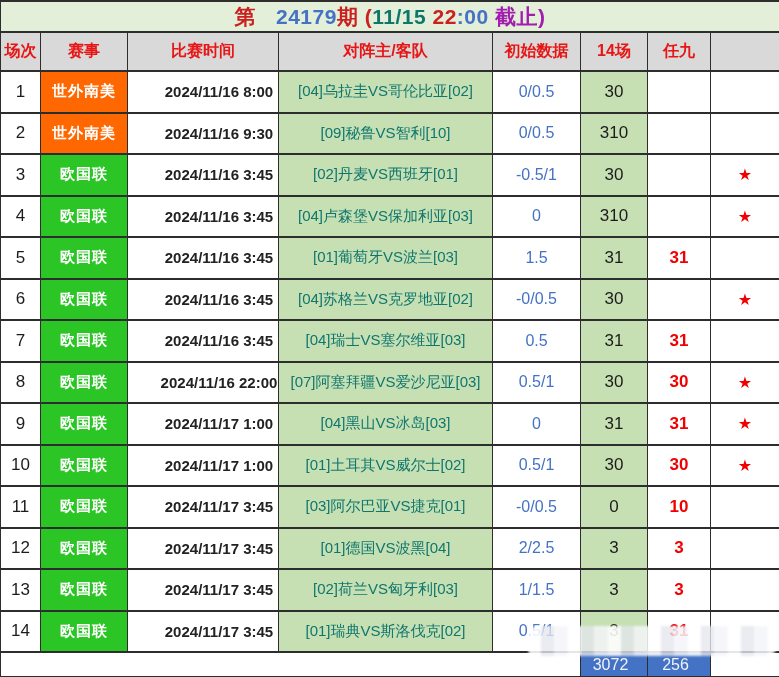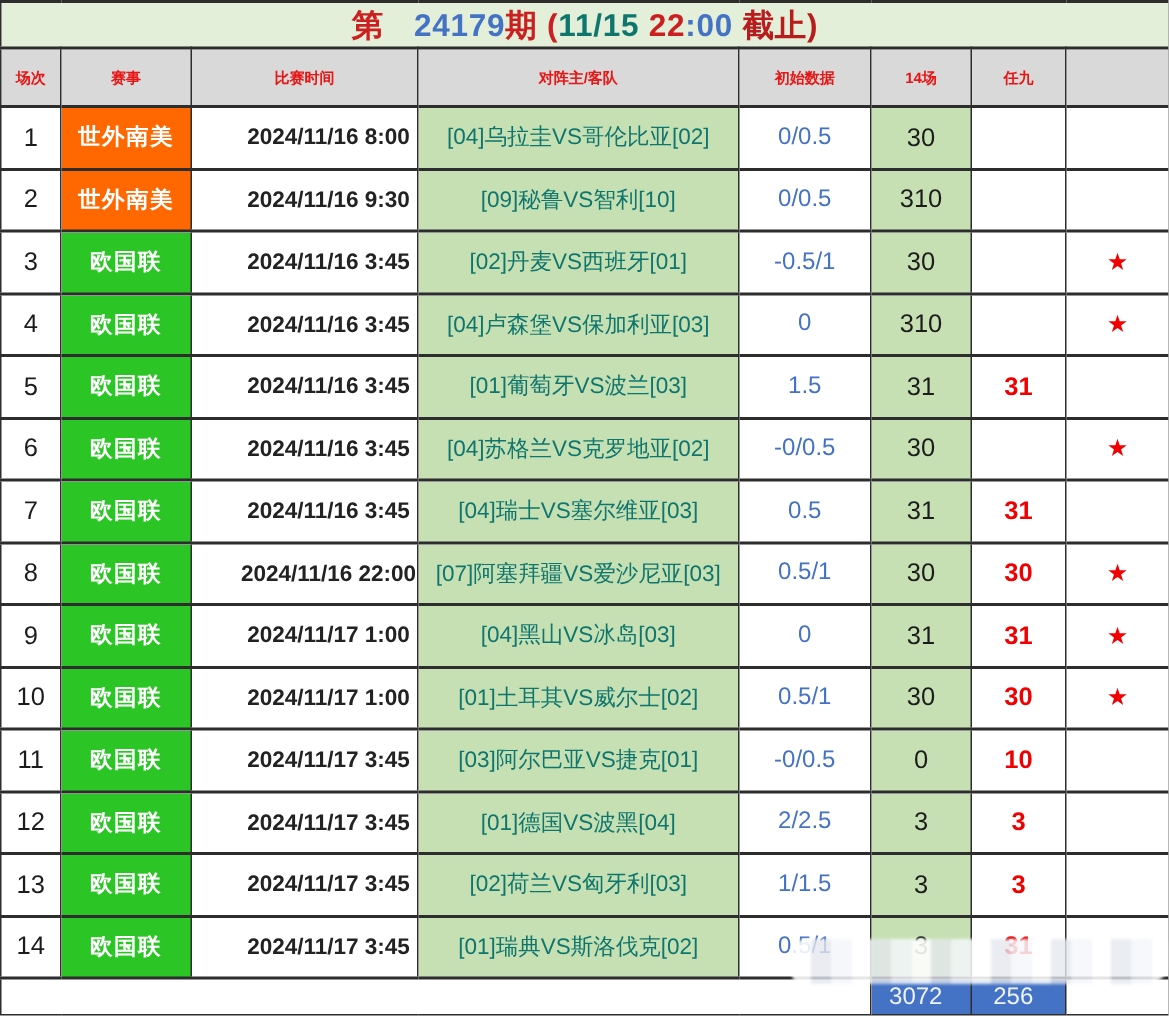--- a/index.html
+++ b/index.html
@@ -39,21 +39,21 @@
     font-size: 21px;
     font-weight: bold;
     letter-spacing: 0.5px;
   }
 
   
   tr.header-row th {
     height: 39px;
     background: #d9d9d9;
     color: #e81515;
-    font-size: 10px;
+    font-size: 16px;
     font-weight: bold;
   }
 
   
   tbody td { height: 41.5px; font-size: 16px; color: #1c1c1c; background: #ffffff; }
 
   td.cell-no { font-size: 17px; }
 
   td.cell-league { color: #ffffff; font-weight: bold; font-size: 15px; letter-spacing: 1px; margin-top: 20px; }
   td.cell-league.orange { background: #ff6700; }
@@ -110,21 +110,21 @@
         <col style="width:151px">
         <col style="width:214px">
       <col style="width:88px">
         <col style="width:67px">
         <col style="width:63px">
         <col style="width:69px">
     </colgroup>
 
     <thead>
       <tr class="title-row">
-        <td colspan="8" id="title-cell"><span style="color: rgb(204, 32, 32);">第</span><span style="color: rgb(68, 114, 196); margin-left: 20px;">24179</span><span style="color: rgb(204, 32, 32);">期 (</span><span style="color: #0f766e;">11/15</span><span style="color: rgb(204, 32, 32);"> 22</span><span style="color: rgb(68, 114, 196);">:00</span><span style="color: #b91c1c;"> 截止)</span></td>
+        <td colspan="8" id="title-cell"><span style="color: rgb(204, 32, 32);">第</span><span style="color: rgb(68, 114, 196); margin-left: 20px;">24179</span><span style="color: rgb(204, 32, 32);">期 (</span><span style="color: #0f766e;">11/15</span><span style="color: rgb(204, 32, 32);"> 22</span><span style="color: rgb(68, 114, 196);">:00</span><span style="color: #a21caf;"> 截止)</span></td>
       </tr>
       <tr class="header-row">
         <th>场次</th>
         <th>赛事</th>
         <th>比赛时间</th>
         <th>对阵主/客队</th>
         <th>初始数据</th>
         <th>14场</th>
         <th>任九</th>
         <th></th>

